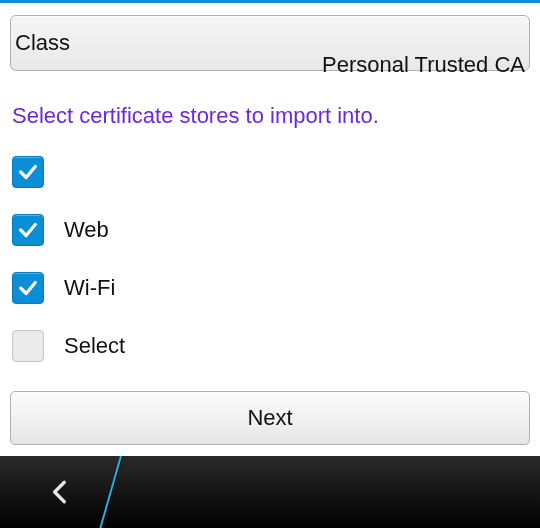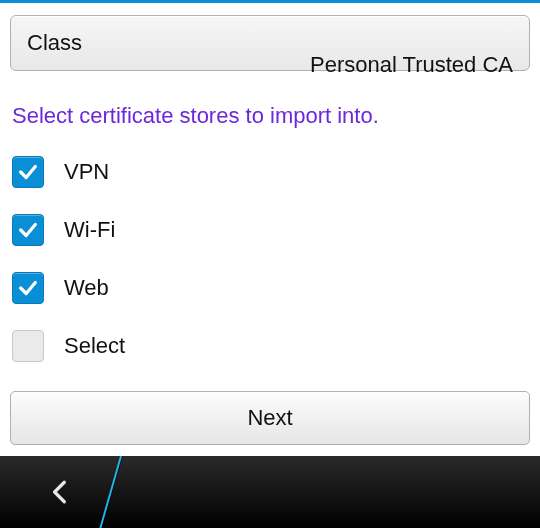--- a/index.html
+++ b/index.html
@@ -1,21 +1,21 @@
 <!DOCTYPE html>
 <html><head>
 <meta charset="utf-8">
 <style>
   * { box-sizing: border-box; margin: 0; padding: 0; }
   html, body { width: 540px; height: 528px; font-family: Arial, Helvetica, sans-serif; background: #fff; overflow: hidden; }
   .screen { width: 540px; height: 528px; position: relative; background: #fff; border-top: 3px solid #0a8fd6; }
   .content { padding: 12px 10px 0 10px; }
   .class-row {
     display: flex; justify-content: space-between; align-items: center;
-    height: 56px; padding: 0 16px;
+    height: 56px; padding: 0 4px;
     background: linear-gradient(#f6f6f6, #e8e8e8);
     border: 1px solid #b0b0b0; border-radius: 6px;
     box-shadow: inset 0 1px 0 #fff;
     font-size: 22px; color: #111;
   }
   .class-label { font-weight: 400; }
   .class-value { font-weight: 400; margin-top: 44px; }
   .instruction { font-size: 22px; color: #6d28d9; margin: 32px 0 16px 0; padding: 0 2px; }
   .options { padding: 0 2px; }
   .option-row { display: flex; align-items: center; height: 54px; margin-bottom: 4px; }
@@ -67,39 +67,38 @@
     <div class="instruction">Select certificate stores to import into.</div>
 
     <div class="options">
 
       <div class="option-row">
         <div class="checkbox checked">
           <svg viewBox="0 0 24 24">
               <path d="M4 12 L10 18 L20 6" stroke="#fff" stroke-width="3.5" fill="none" stroke-linecap="round" stroke-linejoin="round"></path>
             </svg>
         </div>
-        <span class="option-label">VPN</span>
+      </div>
+
+      <div class="option-row">
+        <div class="checkbox checked">
+          <svg viewBox="0 0 24 24">
+              <path d="M4 12 L10 18 L20 6" stroke="#fff" stroke-width="3.5" fill="none" stroke-linecap="round" stroke-linejoin="round"></path>
+            </svg>
+        </div>
+        <span class="option-label">Web</span>
       </div>
 
       <div class="option-row">
         <div class="checkbox checked">
           <svg viewBox="0 0 24 24">
               <path d="M4 12 L10 18 L20 6" stroke="#fff" stroke-width="3.5" fill="none" stroke-linecap="round" stroke-linejoin="round"></path>
             </svg>
         </div>
         <span class="option-label">Wi-Fi</span>
-      </div>
-
-      <div class="option-row">
-        <div class="checkbox checked">
-          <svg viewBox="0 0 24 24">
-              <path d="M4 12 L10 18 L20 6" stroke="#fff" stroke-width="3.5" fill="none" stroke-linecap="round" stroke-linejoin="round"></path>
-            </svg>
-        </div>
-        <span class="option-label">Web</span>
       </div>
 
       <div class="option-row">
         <div class="checkbox unchecked"></div>
         <span class="option-label">Select</span>
       </div>
 
     </div>
 
     <div class="next-btn">

